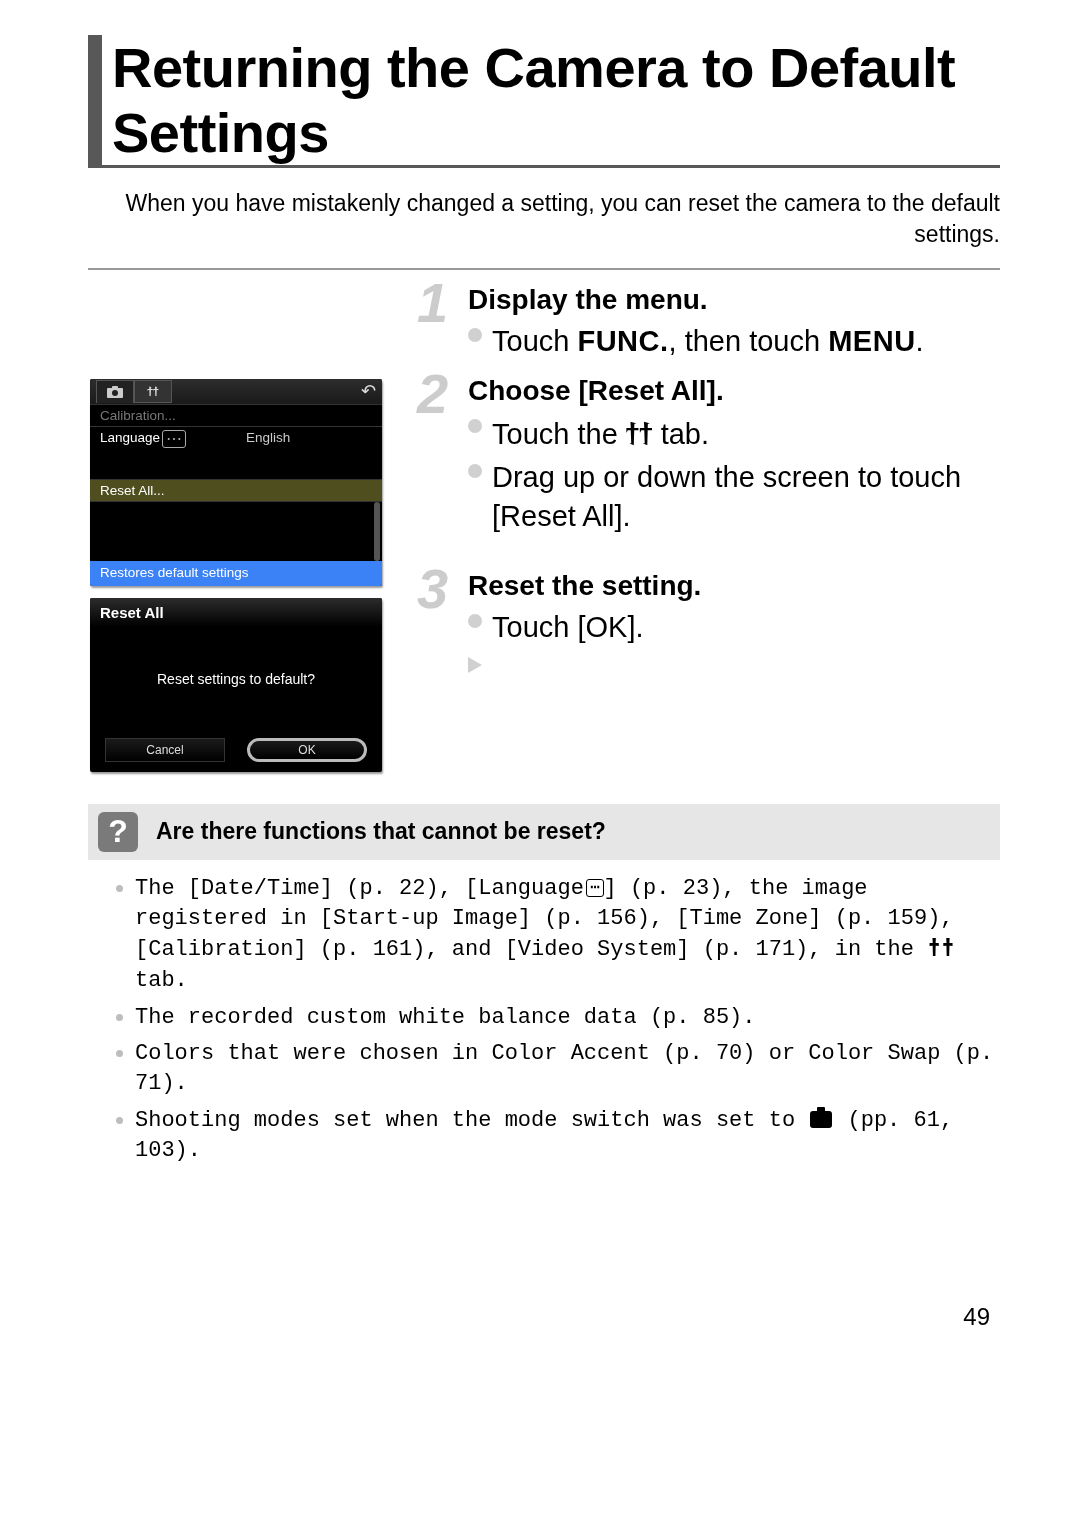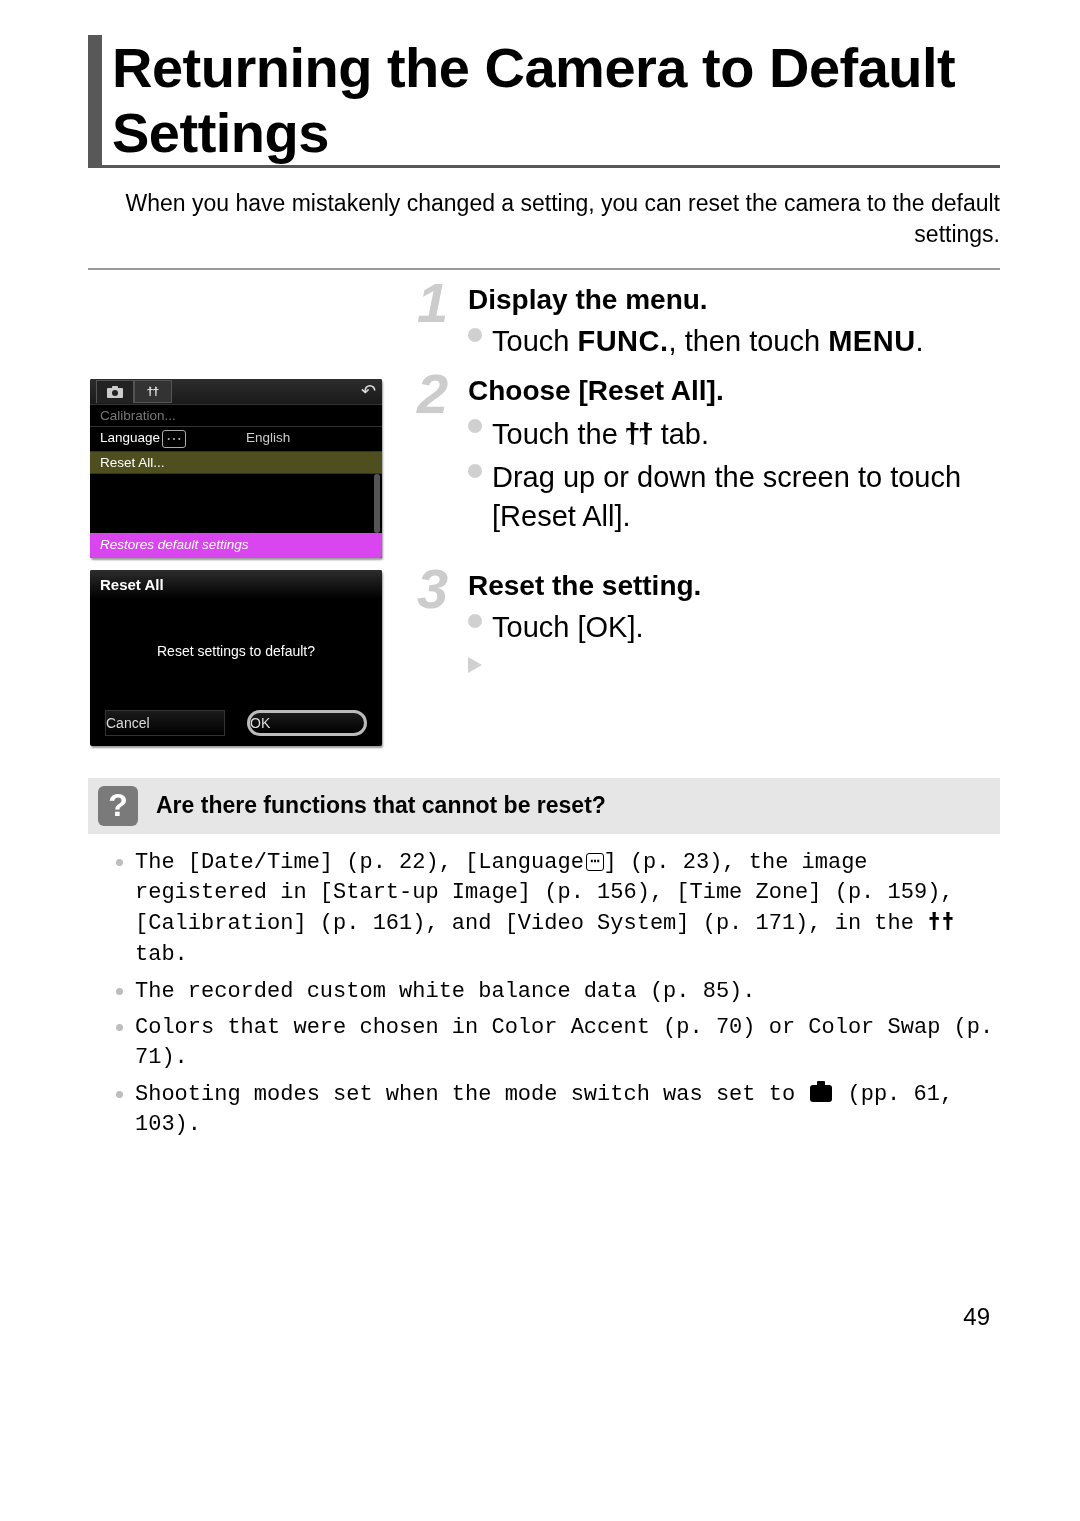--- a/index.html
+++ b/index.html
@@ -81,52 +81,51 @@
   }
   .s1-list {
     font-size: 13.5px;
   }
   .s1-row {
     display: flex;
     padding: 3px 10px;
     border-top:1px solid #333;
   }
   .s1-row.dim { color:#777; }
-  .s1-row.sel { background:#4e4e1f; }
+  .s1-row.sel { background:#4e4e1f;margin-top:28px; }
   .s1-row .val { margin-left: 60px; color:#ccc;}
   .s1-blank { height:60px; border-top:1px solid #333; position:relative;}
   .s1-blank::after{
     content:""; position:absolute; right:2px; top:0; bottom:0; width:6px;
     background:linear-gradient(#555,#555); border-radius:3px;
   }
   .s1-status {
     padding: 4px 10px 6px;
     font-size: 13.5px;
-    background:#d946ef;
-    font-style:italic;
+    background:#3b82f6;
   }
   .s2-header {
     padding: 6px 10px;
     font-size: 15px;
     font-weight: bold;
     background: linear-gradient(#2c2c2c,#000);
   }
   .s2-body {
     height: 105px;
     display:flex;
     align-items:center;
     justify-content:center;
   }
   .s2-q { font-size:14px; }
   .s2-btnrow{
     display:flex; justify-content:space-around; padding:6px 4px 10px;
   }
   .s2-btn{
-    width:120px; text-align:left; padding:4px 0;
-    font-size:14px; color:#ddd;
+    width:120px; text-align:center; padding:4px 0;
+    font-size:12px; color:#ddd;
     background:linear-gradient(#1b1b1b,#000);
     border:1px solid #333;
   }
   .s2-btn.outline{
     border:3px solid #bbb; border-radius:22px; padding:2px 0;
   }
   .steps {
     flex:1;
   }
   .step {

